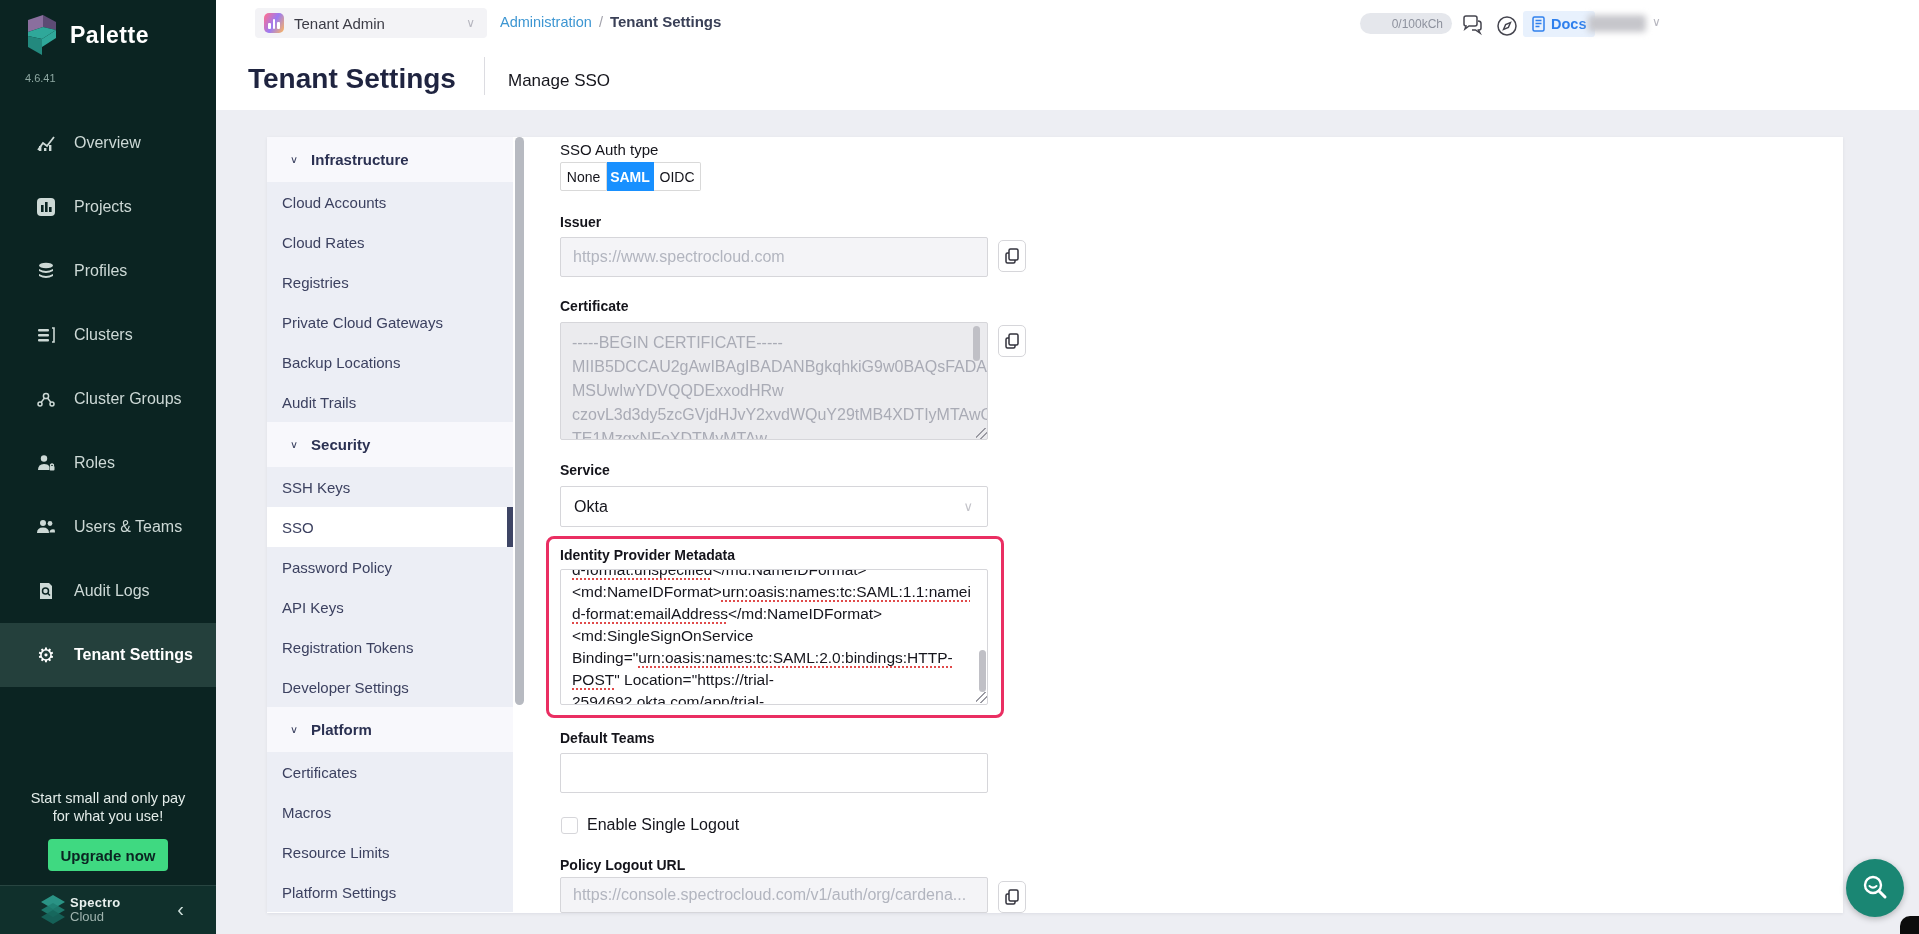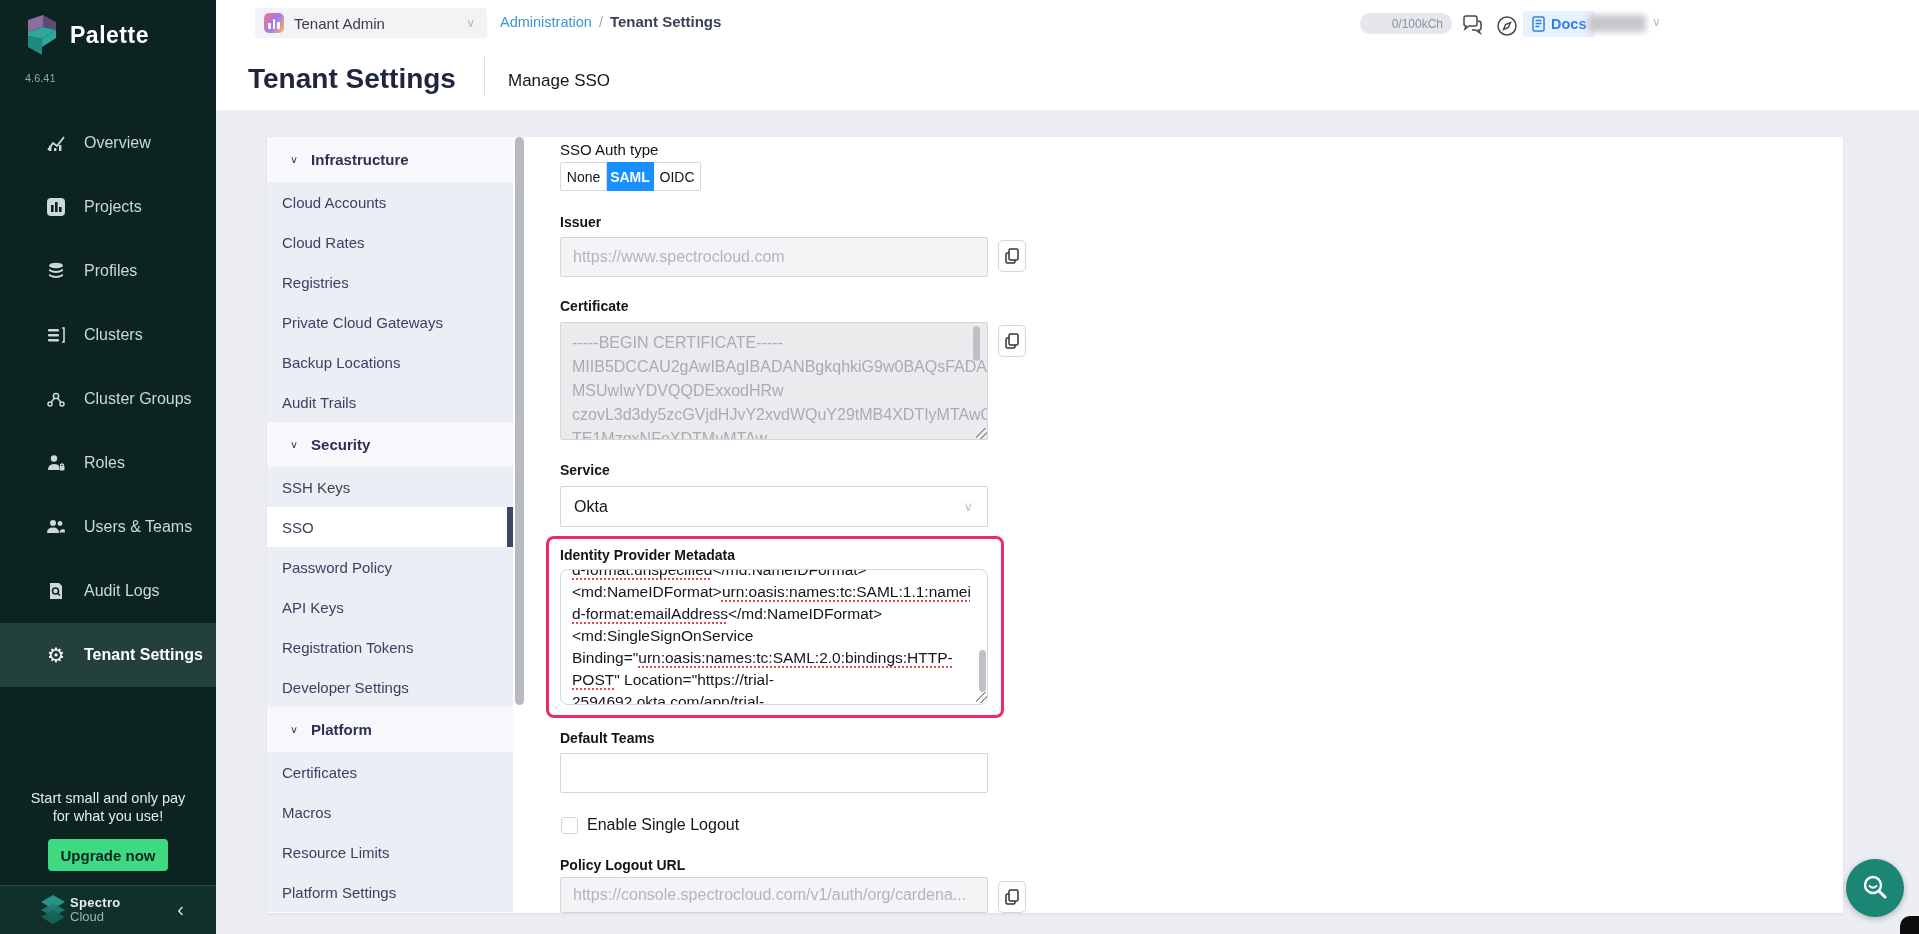--- a/index.html
+++ b/index.html
@@ -5,21 +5,21 @@
   * { margin:0; padding:0; box-sizing:border-box; }
   html,body { width:1919px; height:934px; overflow:hidden;
     font-family:"Liberation Sans", sans-serif; background:#edeef3; }
 
   
   #sidebar { position:absolute; left:0; top:0; width:216px; height:934px; background:#0b2422; z-index:5; }
   #logo-row { position:absolute; left:22px; top:14px; display:flex; align-items:center; gap:10px; }
   #logo-text { color:#ffffff; font-size:23px; font-weight:700; letter-spacing:.5px; }
   #version { position:absolute; left:25px; top:72px; color:#8ea8a2; font-size:11px; }
   #side-menu { position:absolute; left:0; top:111px; width:216px; }
-  .side-item { height:64px; display:flex; align-items:center; padding-left:46px; gap:18px; cursor:pointer; }
+  .side-item { height:64px; display:flex; align-items:center; padding-left:36px; gap:18px; cursor:pointer; }
   .side-item .lbl { color:#cdd9d6; font-size:16px; }
   .side-item svg, .side-item .gear { width:20px; height:20px; flex:0 0 20px; }
   .side-item.active { background:#24403c; }
   .side-item.active .lbl { color:#ffffff; font-weight:600; }
   .gear { color:#ffffff; font-size:20px; line-height:20px; text-align:center; }
   #promo { position:absolute; left:0; top:789px; width:216px; text-align:center;
     color:#e3ece9; font-size:14.5px; line-height:18px; }
   #upgrade-btn { position:absolute; left:48px; top:839px; width:120px; height:32px;
     background:#3fd981; border:none; border-radius:4px; color:#0b2422; font-size:15px;
     font-weight:600; font-family:inherit; cursor:pointer; }
@@ -99,21 +99,21 @@
   #cert-thumb { position:absolute; left:706px; top:189px; width:7px; height:35px; background:#c0c0c6; border-radius:4px; }
   #service-label { top:325px; }
   #service-select { position:absolute; left:293px; top:349px; width:428px; height:41px; background:#ffffff;
     border:1px solid #d6d6da; border-radius:2px; display:flex; align-items:center; padding-left:13px;
     font-size:16px; color:#15151c; cursor:pointer; }
   #service-caret { position:absolute; right:14px; color:#c3c3c9; font-size:13px; }
   #idp-highlight { position:absolute; left:279px; top:399px; width:458px; height:182px;
     border:3px solid #ea2e62; border-radius:8px; pointer-events:none; }
   #idp-label { top:410px; font-weight:600; }
   #idp-box { position:absolute; left:293px; top:432px; width:428px; height:136px; background:#ffffff;
-    border:1px solid #d6d6da; border-radius:8px; overflow:hidden; padding:0 16px 0 11px;
+    border:1px solid #d6d6da; border-radius:2px; overflow:hidden; padding:0 16px 0 11px;
     font-size:15.5px; line-height:22px; color:#15151c; }
   #idp-lines { margin-top:-11px; }
   .idp-line { white-space:nowrap; overflow:hidden; }
   .sp-err { text-decoration:underline; text-decoration-style:dotted; text-decoration-color:#e04a4a;
     text-decoration-thickness:2px; text-underline-offset:3px; }
   #idp-thumb { position:absolute; left:712px; top:513px; width:7px; height:42px; background:#c0c0c6; border-radius:4px; }
   .resize-handle { position:absolute; width:11px; height:11px;
     background:linear-gradient(135deg, transparent 0 40%, #9a9aa2 40% 48%, transparent 48% 66%, #9a9aa2 66% 74%, transparent 74%); }
   #cert-resize { left:709px; top:291px; }
   #idp-resize { left:709px; top:555px; }

